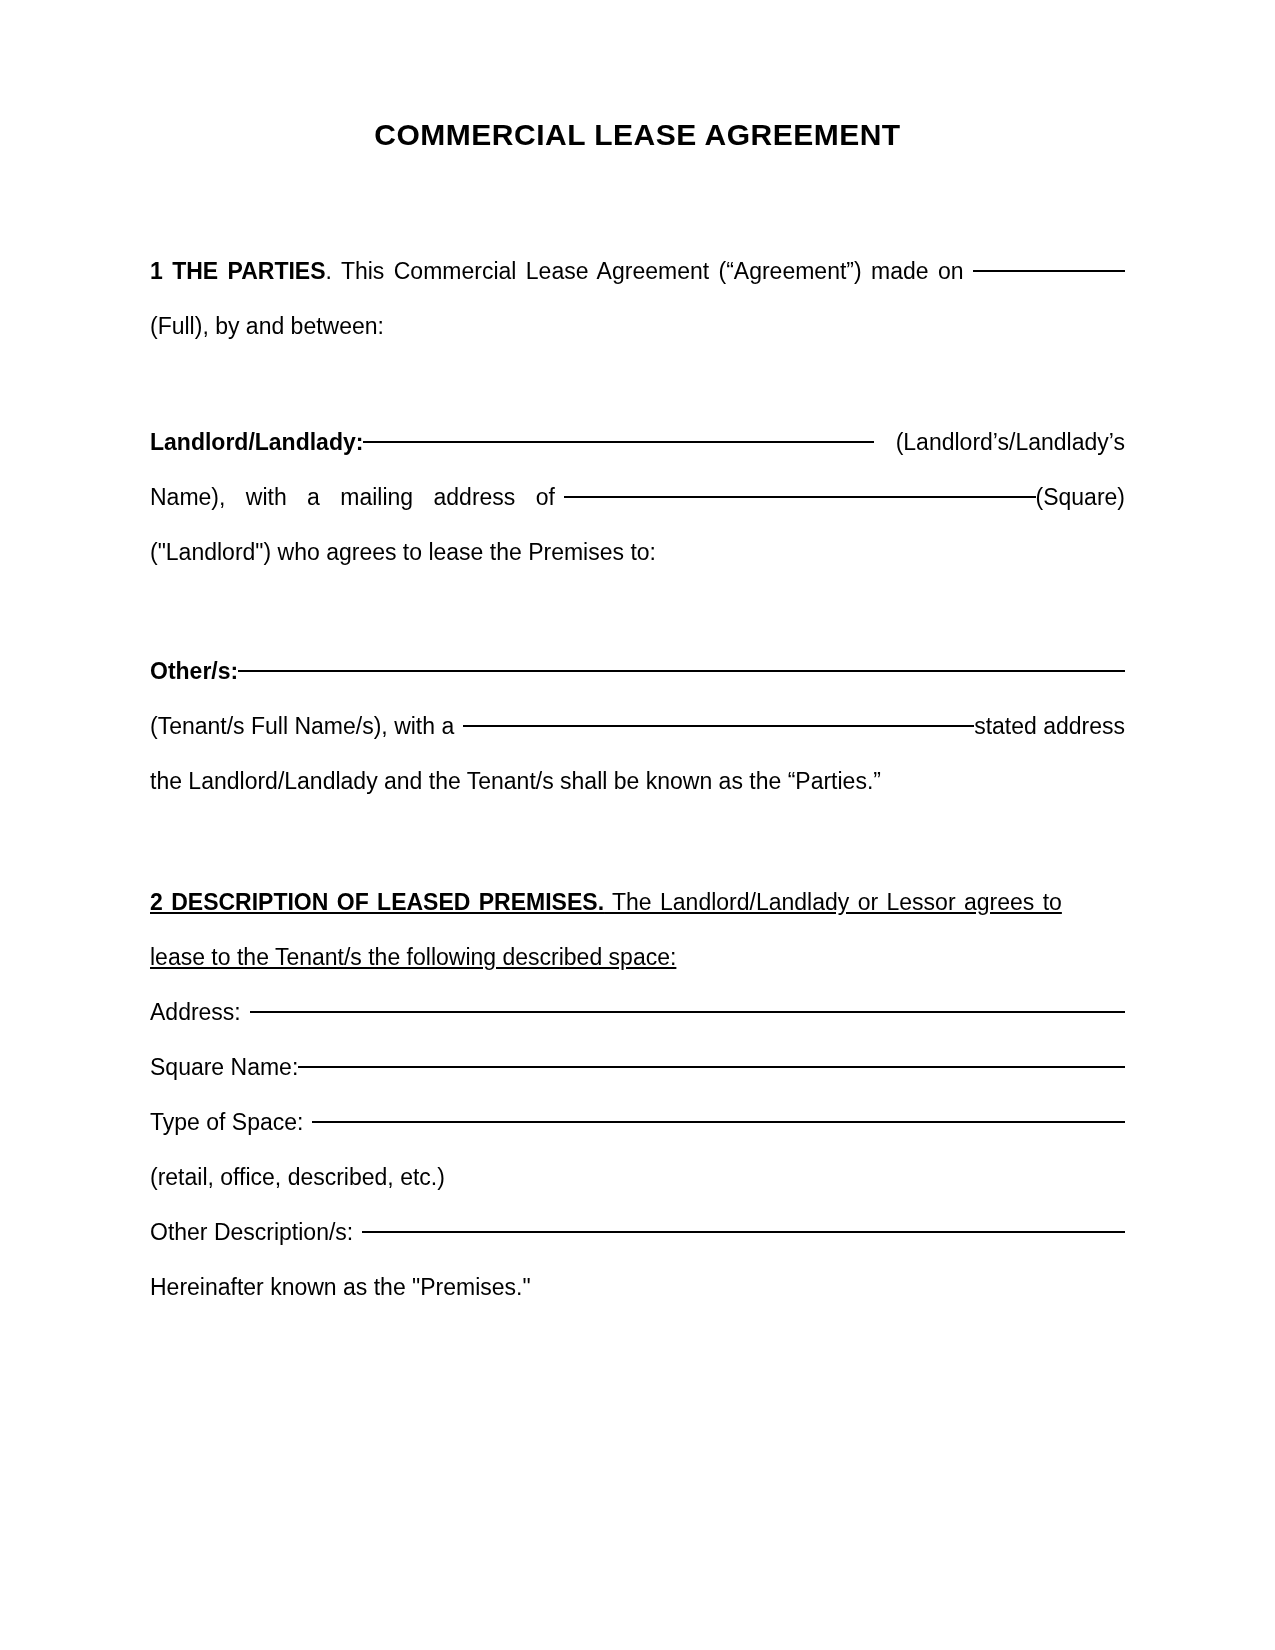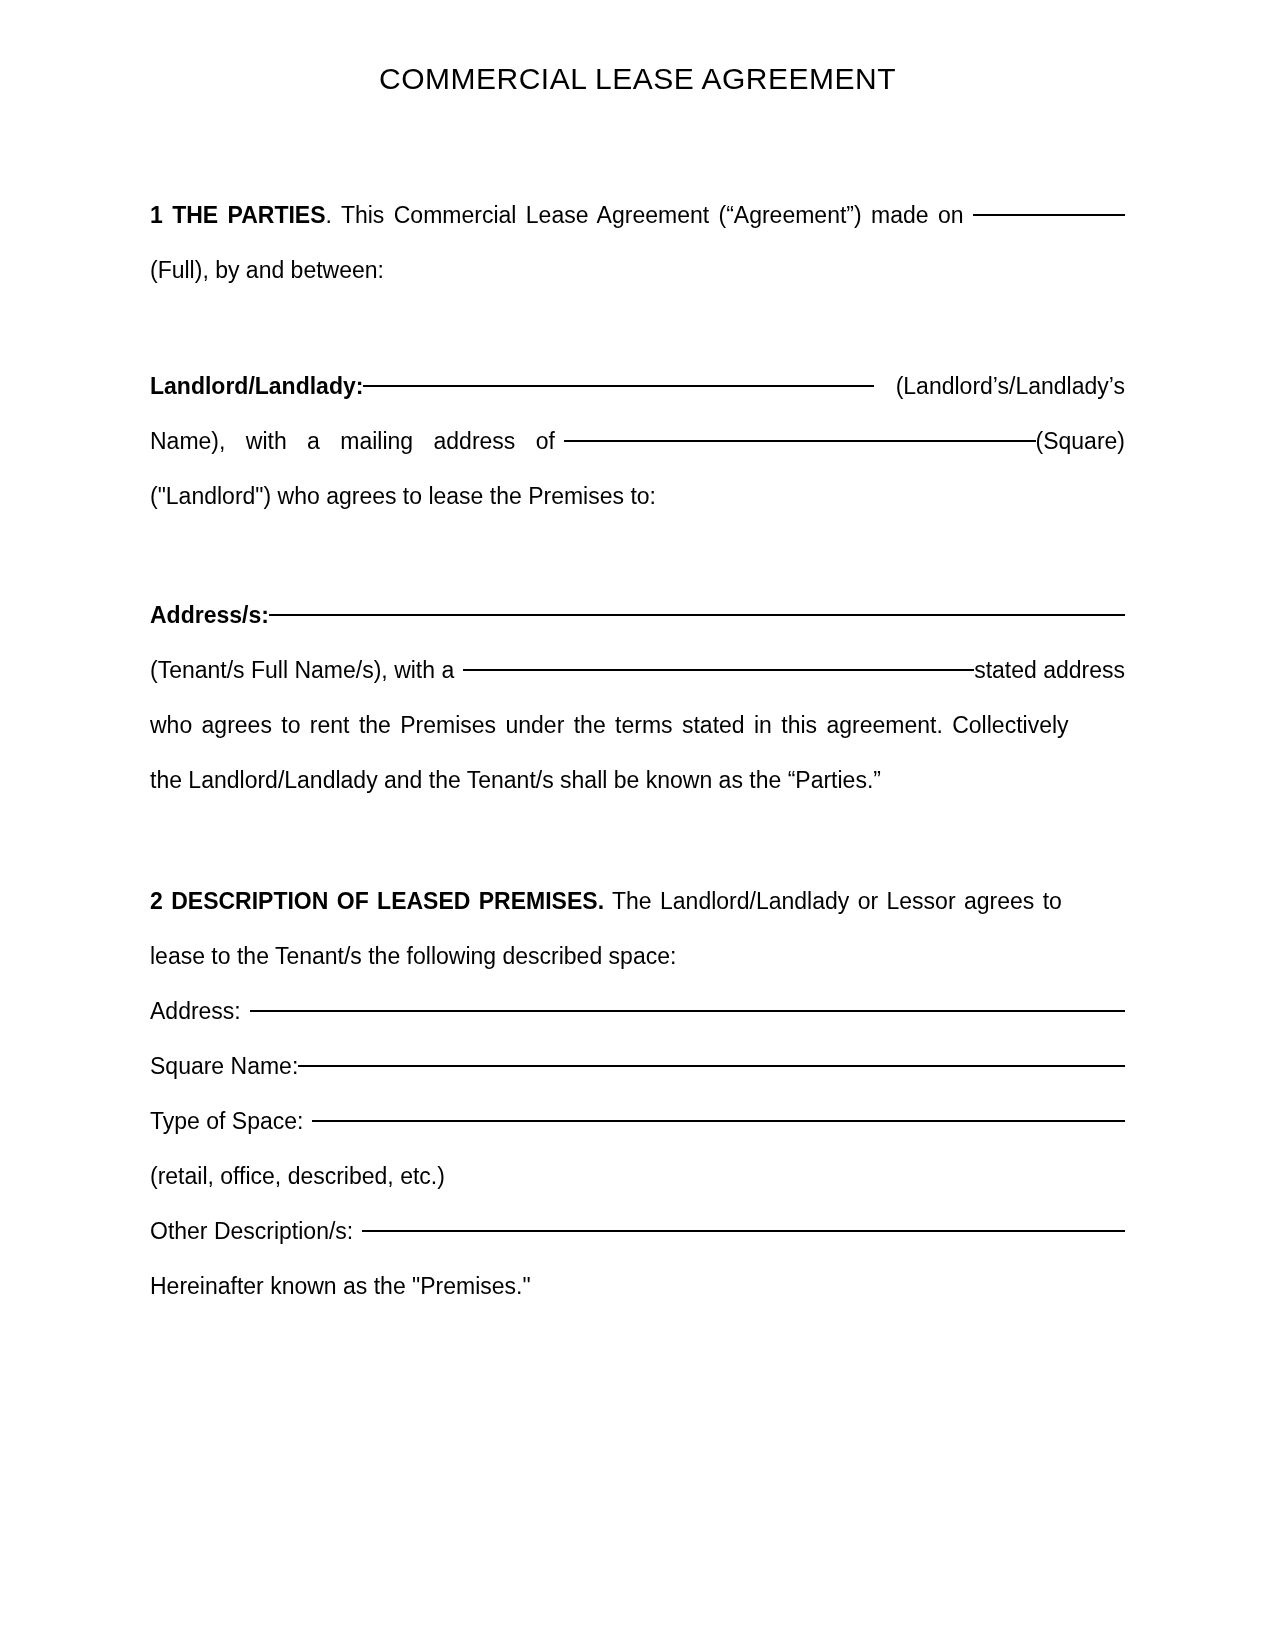--- a/index.html
+++ b/index.html
@@ -12,26 +12,26 @@
     overflow: hidden;
   }
   .page {
     width: 1275px;
     height: 1650px;
     background: #ffffff;
     padding-left: 150px;
     padding-right: 150px;
   }
   .doc-title {
-    margin-top: 61px;
+    margin-top: 117px;
     height: 35px;
     line-height: 35px;
     text-align: center;
     font-size: 30px;
-    font-weight: normal;
+    font-weight: bold;
     letter-spacing: 0.5px;
   }
   .para { width: 100%; }
   .line {
     height: 55px;
     display: flex;
     align-items: flex-end;
     font-size: 23px;
     width: 100%;
   }
@@ -47,21 +47,21 @@
     height: 28px;
   }
   .gap-s  { margin-left: 9px; }
   .gap-m  { margin-left: 22px; }
   .js2  { word-spacing: 2px; }
   .js3  { word-spacing: 3px; }
   .js14 { word-spacing: 14px; }
   .mt-p1 { margin-top: 92px; }
   .mt-p2 { margin-top: 61px; }
   .mt-p3 { margin-top: 64px; }
-  .mt-p4 { margin-top: 66px; }
+  .mt-p4 { margin-top: 66px; text-decoration: underline; }
 </style>
 </head>
 <body>
 
 <div class="page">
 
   <div class="doc-title">COMMERCIAL LEASE AGREEMENT</div>
 
   <div class="para mt-p1">
     <div class="line js3">
@@ -85,30 +85,27 @@
       <span class="blank gap-s"></span>
       <span>(Square)</span>
     </div>
     <div class="line">
       <span>("Landlord") who agrees to lease the Premises to:</span>
     </div>
   </div>
 
   <div class="para mt-p3">
     <div class="line">
-      <span class="b">Address/s:</span>
+      <span class="b">Other/s:</span>
       <span class="blank"></span>
     </div>
     <div class="line">
       <span>(Tenant/s Full Name/s), with a</span>
       <span class="blank gap-s"></span>
       <span>stated address</span>
-    </div>
-    <div class="line js3">
-      <span>who agrees to rent the Premises under the terms stated in this agreement. Collectively</span>
     </div>
     <div class="line">
       <span>the Landlord/Landlady and the Tenant/s shall be known as the “Parties.”</span>
     </div>
   </div>
 
   <div class="para mt-p4">
     <div class="line js2">
       <span class="b">2 DESCRIPTION OF LEASED PREMISES.</span>
       <span> The Landlord/Landlady or Lessor agrees to</span>

